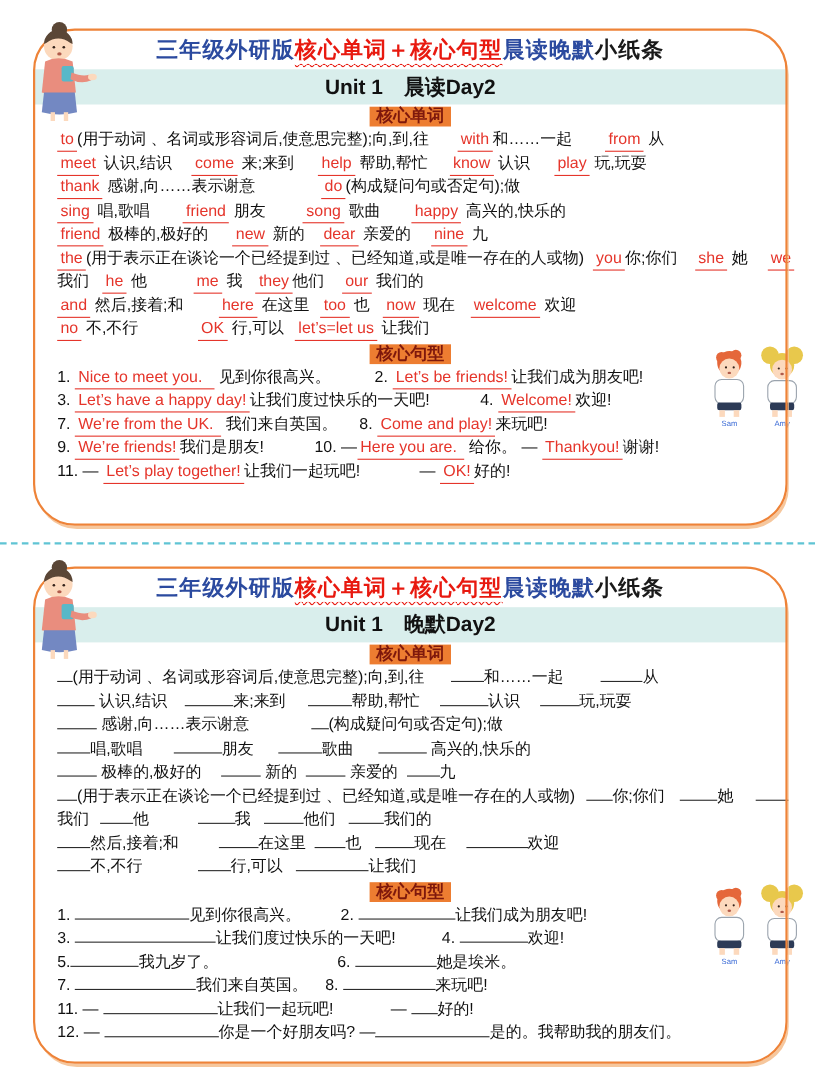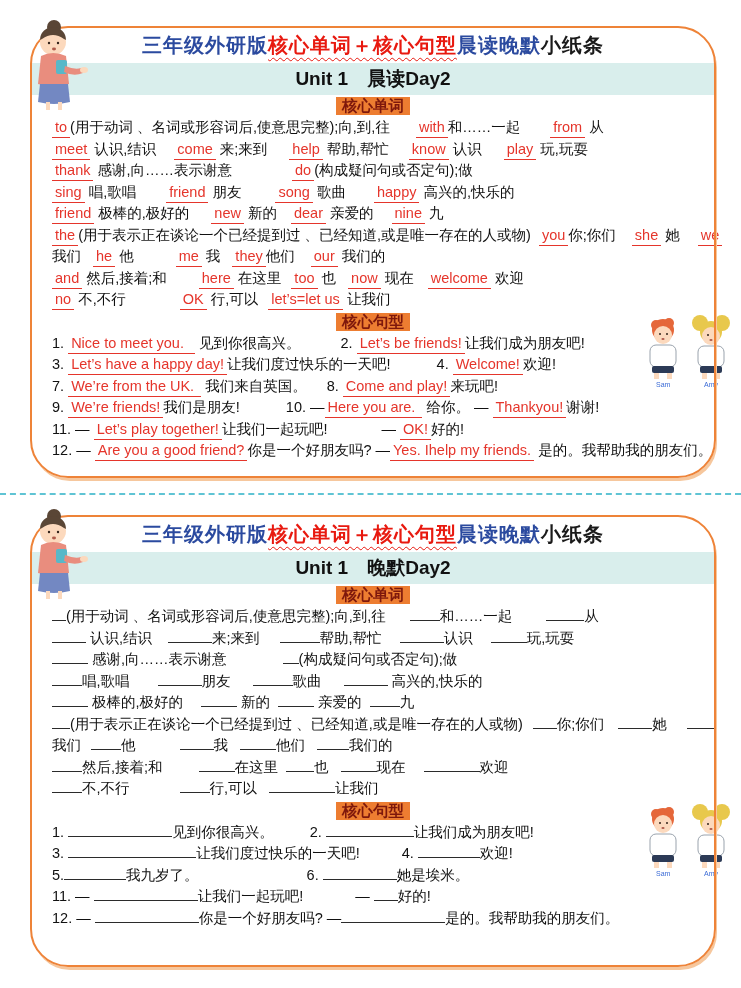--- a/index.html
+++ b/index.html
@@ -76,21 +76,20 @@
           <div class="line"><span class="en">the</span><span class="zh">(用于表示正在谈论一个已经提到过 、已经知道,或是唯一存在的人或物)</span><span class="gap" style="width: 8px;"></span><span class="en">you</span><span class="zh">你;你们</span><span class="gap" style="width: 16px;"></span><span class="en">she</span><span class="zh"> 她</span><span class="gap" style="width: 18px;"></span><span class="en">we</span></div>
           <div class="line"><span class="zh">我们</span><span class="gap" style="width: 12px;"></span><span class="en">he</span><span class="zh"> 他</span><span class="gap" style="width: 42px;"></span><span class="en">me</span><span class="zh"> 我</span><span class="gap" style="width: 12px;"></span><span class="en">they</span><span class="zh">他们</span><span class="gap" style="width: 16px;"></span><span class="en">our</span><span class="zh"> 我们的</span></div>
           <div class="line"><span class="en">and</span><span class="zh"> 然后,接着;和</span><span class="gap" style="width: 32px;"></span><span class="en">here</span><span class="zh"> 在这里</span><span class="gap" style="width: 10px;"></span><span class="en">too</span><span class="zh"> 也</span><span class="gap" style="width: 12px;"></span><span class="en">now</span><span class="zh"> 现在</span><span class="gap" style="width: 14px;"></span><span class="en">welcome</span><span class="zh"> 欢迎</span></div>
           <div class="line"><span class="en">no</span><span class="zh"> 不,不行</span><span class="gap" style="width: 54px;"></span><span class="en">OK</span><span class="zh"> 行,可以</span><span class="gap" style="width: 10px;"></span><span class="en">let’s=let us</span><span class="zh"> 让我们</span></div>
           <div class="sec-head-wrap"><span class="sec-head">核心句型</span></div>
           <div class="line"><span class="zh">1. </span><span class="en">Nice to meet you.  </span><span class="zh"> 见到你很高兴。</span><span class="gap" style="width: 40px;"></span><span class="zh">2. </span><span class="en">Let’s be friends!</span><span class="zh">让我们成为朋友吧!</span></div>
           <div class="line"><span class="zh">3. </span><span class="en">Let’s have a happy day!</span><span class="zh">让我们度过快乐的一天吧!</span><span class="gap" style="width: 46px;"></span><span class="zh">4. </span><span class="en">Welcome!</span><span class="zh">欢迎!</span></div>
           <div class="line"><span class="zh">7. </span><span class="en">We’re from the UK. </span><span class="zh"> 我们来自英国。</span><span class="gap" style="width: 20px;"></span><span class="zh">8. </span><span class="en">Come and play!</span><span class="zh">来玩吧!</span></div>
           <div class="line"><span class="zh">9. </span><span class="en">We’re friends!</span><span class="zh">我们是朋友!</span><span class="gap" style="width: 46px;"></span><span class="zh">10. —</span><span class="en">Here you are. </span><span class="zh"> 给你。 — </span><span class="en">Thankyou!</span><span class="zh">谢谢!</span></div>
           <div class="line"><span class="zh">11. — </span><span class="en">Let’s play together!</span><span class="zh">让我们一起玩吧!</span><span class="gap" style="width: 54px;"></span><span class="zh">— </span><span class="en">OK!</span><span class="zh">好的!</span></div>
-          <div class="line"><span class="zh">12. — </span><span class="en">Are you a good friend?</span><span class="zh">你是一个好朋友吗? —</span><span class="en">Yes. Ihelp my friends.</span><span class="zh"> 是的。我帮助我的朋友们。</span></div>
         </div>
     </div>
     <svg class="teacher" width="82" height="94" viewBox="0 0 82 94">
       <circle cx="38" cy="9" r="7" fill="#5a4636"></circle>
       <circle cx="37" cy="24" r="13" fill="#fcd9bd"></circle>
       <path d="M24 22 a13 13 0 0 1 26 0 l-2 -1 q-11 -8 -22 0 z" fill="#5a4636"></path>
       <circle cx="33" cy="25" r="1.2" fill="#33221a"></circle>
         <circle cx="42" cy="25" r="1.2" fill="#33221a"></circle>
       <ellipse cx="38" cy="31" rx="2" ry="1.4" fill="#b05a4a"></ellipse>
       <path d="M25 38 q12 -6 25 0 l3 28 q-16 5 -31 0 z" fill="#e98d7e"></path>
@@ -150,20 +149,21 @@
           <div class="line"><span class="blank" style="width: 30px;"></span><span class="zh">唱,歌唱</span><span class="gap" style="width: 28px;"></span><span class="blank" style="width: 44px;"></span><span class="zh">朋友</span><span class="gap" style="width: 22px;"></span><span class="blank" style="width: 40px;"></span><span class="zh">歌曲</span><span class="gap" style="width: 22px;"></span><span class="blank" style="width: 44px;"></span><span class="zh"> 高兴的,快乐的</span></div>
           <div class="line"><span class="blank" style="width: 36px;"></span><span class="zh"> 极棒的,极好的</span><span class="gap" style="width: 18px;"></span><span class="blank" style="width: 36px;"></span><span class="zh"> 新的</span><span class="gap" style="width: 8px;"></span><span class="blank" style="width: 36px;"></span><span class="zh"> 亲爱的</span><span class="gap" style="width: 8px;"></span><span class="blank" style="width: 30px;"></span><span class="zh">九</span></div>
           <div class="line"><span class="blank" style="width: 18px;"></span><span class="zh">(用于表示正在谈论一个已经提到过 、已经知道,或是唯一存在的人或物)</span><span class="gap" style="width: 10px;"></span><span class="blank" style="width: 24px;"></span><span class="zh">你;你们</span><span class="gap" style="width: 14px;"></span><span class="blank" style="width: 34px;"></span><span class="zh">她</span><span class="gap" style="width: 20px;"></span><span class="blank" style="width: 30px;"></span></div>
           <div class="line"><span class="zh">我们</span><span class="gap" style="width: 10px;"></span><span class="blank" style="width: 30px;"></span><span class="zh">他</span><span class="gap" style="width: 44px;"></span><span class="blank" style="width: 34px;"></span><span class="zh">我</span><span class="gap" style="width: 12px;"></span><span class="blank" style="width: 36px;"></span><span class="zh">他们</span><span class="gap" style="width: 12px;"></span><span class="blank" style="width: 32px;"></span><span class="zh">我们的</span></div>
           <div class="line"><span class="blank" style="width: 30px;"></span><span class="zh">然后,接着;和</span><span class="gap" style="width: 36px;"></span><span class="blank" style="width: 36px;"></span><span class="zh">在这里</span><span class="gap" style="width: 8px;"></span><span class="blank" style="width: 28px;"></span><span class="zh">也</span><span class="gap" style="width: 12px;"></span><span class="blank" style="width: 36px;"></span><span class="zh">现在</span><span class="gap" style="width: 18px;"></span><span class="blank" style="width: 56px;"></span><span class="zh">欢迎</span></div>
           <div class="line"><span class="blank" style="width: 30px;"></span><span class="zh">不,不行</span><span class="gap" style="width: 50px;"></span><span class="blank" style="width: 30px;"></span><span class="zh">行,可以</span><span class="gap" style="width: 12px;"></span><span class="blank" style="width: 66px;"></span><span class="zh">让我们</span></div>
           <div class="sec-head-wrap"><span class="sec-head">核心句型</span></div>
           <div class="line"><span class="zh">1. </span><span class="blank" style="width: 104px;"></span><span class="zh">见到你很高兴。</span><span class="gap" style="width: 36px;"></span><span class="zh">2. </span><span class="blank" style="width: 88px;"></span><span class="zh">让我们成为朋友吧!</span></div>
           <div class="line"><span class="zh">3. </span><span class="blank" style="width: 128px;"></span><span class="zh">让我们度过快乐的一天吧!</span><span class="gap" style="width: 42px;"></span><span class="zh">4. </span><span class="blank" style="width: 62px;"></span><span class="zh">欢迎!</span></div>
           <div class="line"><span class="zh">5.</span><span class="blank" style="width: 62px;"></span><span class="zh">我九岁了。</span><span class="gap" style="width: 108px;"></span><span class="zh">6. </span><span class="blank" style="width: 74px;"></span><span class="zh">她是埃米。</span></div>
+          <div class="line"><span class="zh">7. </span><span class="blank" style="width: 110px;"></span><span class="zh">我们来自英国。</span><span class="gap" style="width: 16px;"></span><span class="zh">8. </span><span class="blank" style="width: 84px;"></span><span class="zh">来玩吧!</span></div>
           <div class="line"><span class="zh">11. — </span><span class="blank" style="width: 104px;"></span><span class="zh">让我们一起玩吧!</span><span class="gap" style="width: 52px;"></span><span class="zh">— </span><span class="blank" style="width: 24px;"></span><span class="zh">好的!</span></div>
           <div class="line"><span class="zh">12. — </span><span class="blank" style="width: 104px;"></span><span class="zh">你是一个好朋友吗? —</span><span class="blank" style="width: 104px;"></span><span class="zh">是的。我帮助我的朋友们。</span></div>
         </div>
     </div>
     <svg class="teacher" width="82" height="94" viewBox="0 0 82 94">
       <circle cx="38" cy="9" r="7" fill="#5a4636"></circle>
       <circle cx="37" cy="24" r="13" fill="#fcd9bd"></circle>
       <path d="M24 22 a13 13 0 0 1 26 0 l-2 -1 q-11 -8 -22 0 z" fill="#5a4636"></path>
       <circle cx="33" cy="25" r="1.2" fill="#33221a"></circle>
         <circle cx="42" cy="25" r="1.2" fill="#33221a"></circle>

